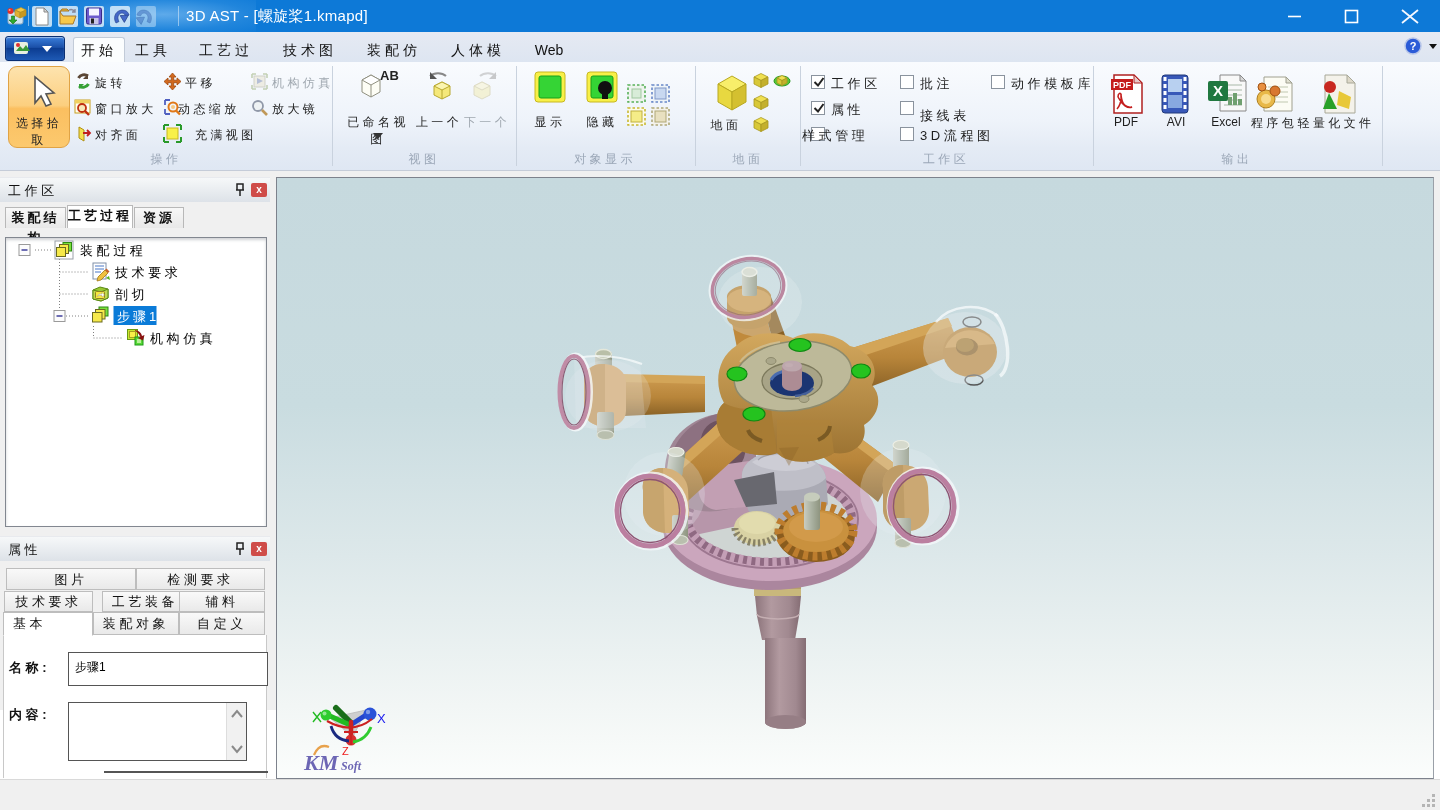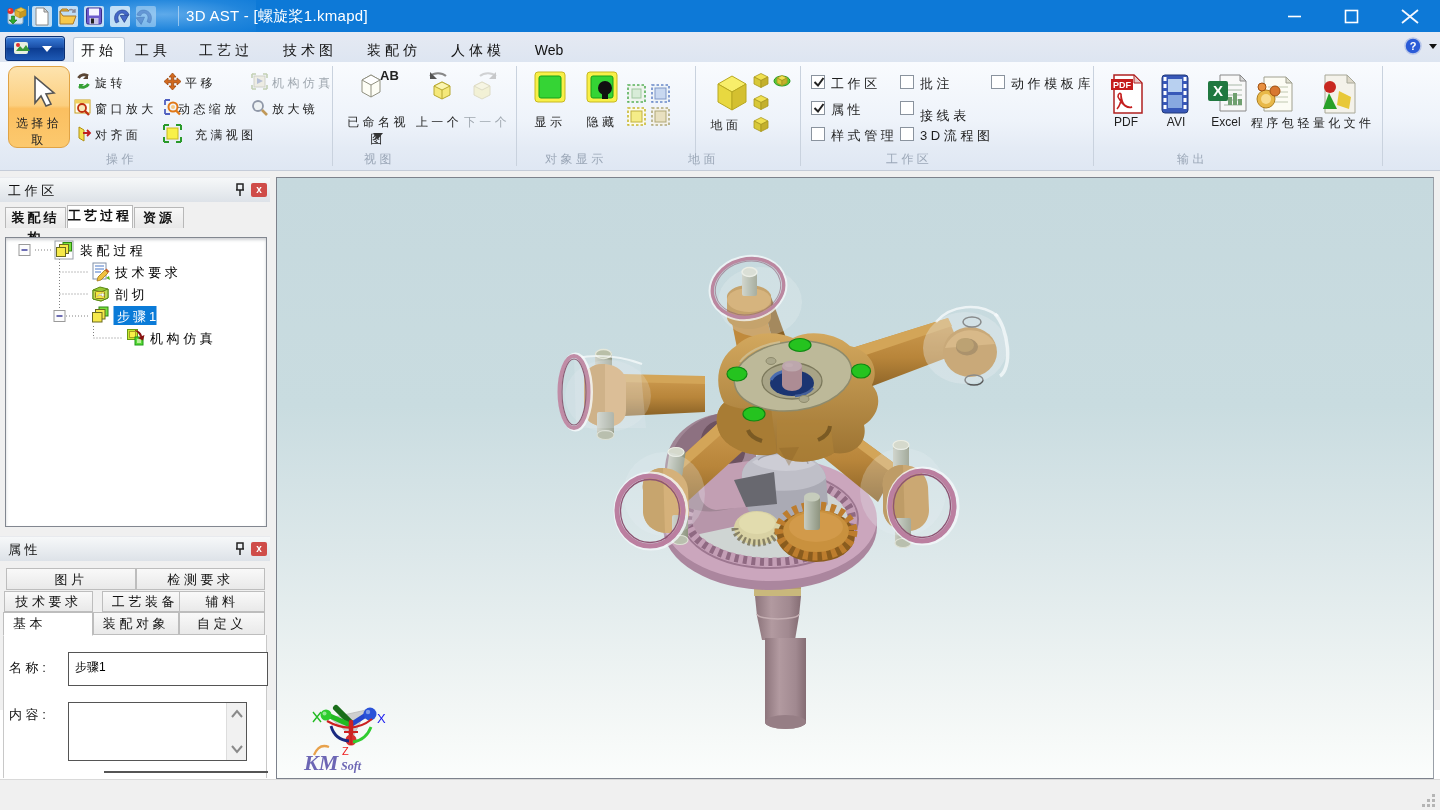--- a/index.html
+++ b/index.html
@@ -20,21 +20,21 @@
  border:1px solid #0a2f73;box-shadow:inset 0 1px 1px rgba(255,255,255,.5);}
 .rtab{position:absolute;top:38px;height:24px;line-height:24px;font-size:14px;color:#111;text-align:center;letter-spacing:4px;}
 #tab-active{position:absolute;left:73px;top:37px;width:52px;height:25px;background:#fbfdfe;letter-spacing:4px;
  border:1px solid #c2cbd8;border-bottom:none;border-radius:3px 3px 0 0;
  line-height:24px;font-size:14px;color:#111;text-align:center;}
 
 #ribbon{position:absolute;left:0;top:62px;width:1440px;height:109px;
  background:linear-gradient(#f9fbfe 0%,#eef3fa 55%,#e4ebf5 80%,#dfe7f3 100%);
  border-bottom:1px solid #c5ccd8;}
 .rsep{position:absolute;top:66px;width:1px;height:100px;background:#c9d2de;}
-.glabel{position:absolute;top:151px;height:16px;line-height:16px;font-size:12px;color:#9ba7b7;text-align:left;width:120px;margin-left:-60px;letter-spacing:3.4px;}
+.glabel{position:absolute;top:151px;height:16px;line-height:16px;font-size:12px;color:#9ba7b7;text-align:center;width:120px;margin-left:-60px;letter-spacing:3.4px;}
 .sbtn{position:absolute;font-size:12px;color:#1e1e1e;height:18px;line-height:18px;letter-spacing:3.4px;}
 .bbtn-label{position:absolute;font-size:12px;color:#1e1e1e;text-align:center;letter-spacing:3.4px;}
 .lat{letter-spacing:0 !important;}
 .disabled{color:#a0a8b0 !important;}
 #selbtn{position:absolute;left:8px;top:66px;width:62px;height:82px;border-radius:9px;
  border:1px solid #e0a345;background:linear-gradient(#fde3ae,#fccf7f 48%,#fbbf60 52%,#fcc96e);}
 #selbtn span{position:absolute;left:0;right:0;top:48px;text-align:center;font-size:12px;color:#222;letter-spacing:3.4px;}
 .chk{position:absolute;width:14px;height:14px;background:#fff;border:1px solid #8a939e;}
 .chk svg{position:absolute;left:0;top:-1px;}
 .chklab{position:absolute;font-size:13px;color:#1e1e1e;letter-spacing:3.6px;}
@@ -49,21 +49,21 @@
  text-align:center;line-height:20px;letter-spacing:3px;}
 .wtab.on{top:0;height:23px;background:#fff;z-index:2;}
 #tree{position:absolute;left:5px;top:237px;width:262px;height:290px;background:#fff;
  border:1px solid #828790;box-shadow:inset 0 2px 3px rgba(120,125,135,.35);}
 
 .ptab{position:absolute;background:linear-gradient(#f9f9f9,#e9e9e9);border:1px solid #bdbdbd;
  font-size:13px;color:#111;text-align:center;letter-spacing:3.6px;}
 .ptab.on{background:#fff;border-bottom:1px solid #fff;}
 #prop-form{position:absolute;left:3px;top:635px;width:264px;height:143px;background:#fff;
  border-left:1px solid #c8c8c8;border-right:1px solid #c8c8c8;}
-.flabel{position:absolute;font-size:13px;color:#111;letter-spacing:3.6px;}
+.flabel{position:absolute;font-size:13px;color:#111;letter-spacing:3.6px;font-weight:bold;}
 
 #viewport{position:absolute;left:276px;top:177px;width:1158px;height:602px;
  border:1px solid #7d828c;border-right:1px solid #9aa0a8;background:#fff;}
 #statusbar{position:absolute;left:0;top:779px;width:1440px;height:31px;
  background:#f0f0f0;border-top:1px solid #d9d9d9;}
 </style>
 </head>
 <body>
 <div id="app">
 
@@ -310,21 +310,21 @@
   <div class="chklab" style="left:1011px;top:75px">动作模板库</div>
   <div class="chk" style="left:811px;top:101px">
       <svg width="14" height="14">
         <path d="M2.5 7 l3.5 3.5 5.5 -7.5" stroke="#222" stroke-width="2" fill="none"></path>
       </svg>
     </div>
   <div class="chklab" style="left:831px;top:101px">属性</div>
   <div class="chk" style="left:900px;top:101px"></div>
   <div class="chklab" style="left:920px;top:107px">接线表</div>
   <div class="chk" style="left:811px;top:127px"></div>
-  <div class="chklab" style="left:831px;top:127px">样式管理</div>
+  <div class="chklab" style="left:802px;top:127px">样式管理</div>
   <div class="chk" style="left:900px;top:127px"></div>
   <div class="chklab" style="left:920px;top:127px">3D流程图</div>
 
   <svg class="abs" style="left:1106px;top:73px" width="42" height="42">
       <path d="M8 2 h20 l8 8 v30 h-28 z" fill="#fff" stroke="#b02020" stroke-width="1.5"></path>
       <path d="M28 2 l8 8 h-8 z" fill="#e8c8c8" stroke="#b02020"></path>
       <rect x="5" y="6" width="22" height="11" fill="#c41e1e"></rect>
       <text x="16" y="15" font-size="9" fill="#fff" text-anchor="middle" font-weight="bold">PDF</text>
       <path d="M12 24 c4 8 10 12 14 10 -6 1 -10 -2 -11 -12 0 -3 -3 -2 -3 2 m3 -2 c1 6 -2 12 -4 14" stroke="#c41e1e" stroke-width="1.6" fill="none"></path>
     </svg>

